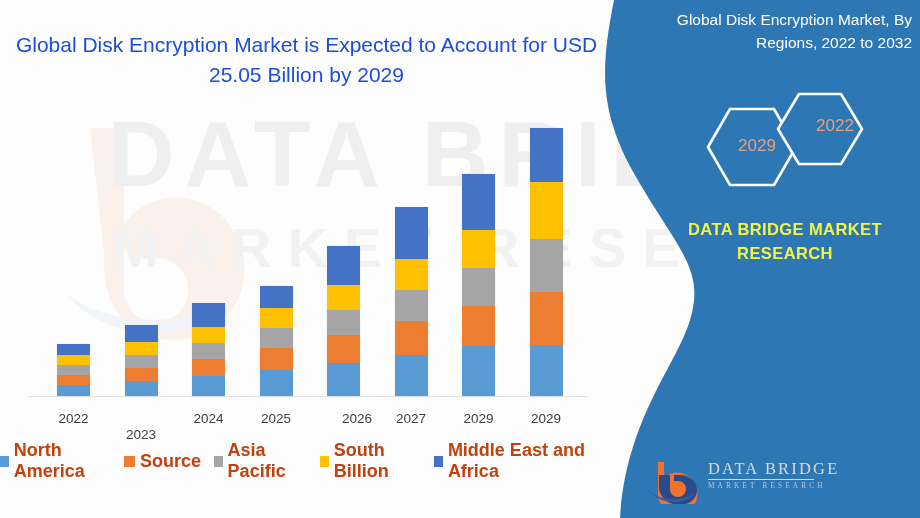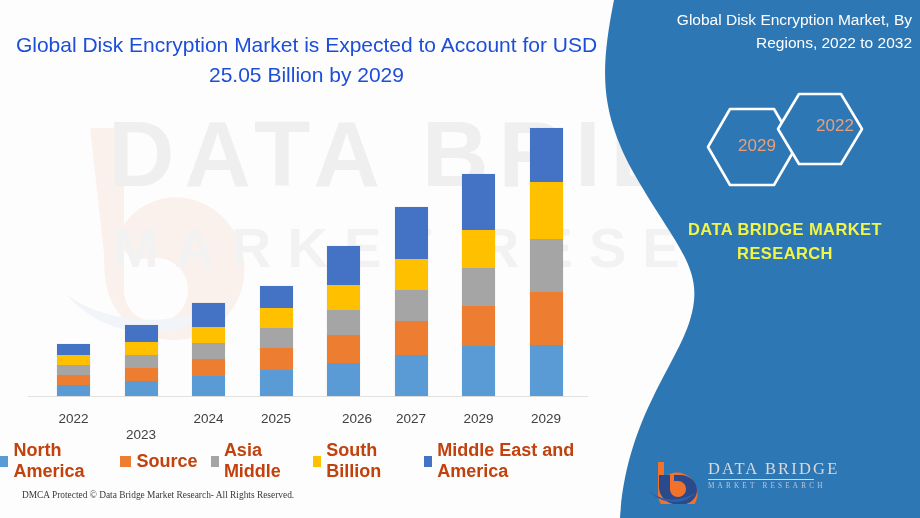--- a/index.html
+++ b/index.html
@@ -190,34 +190,33 @@
       <div class="lg-item">
         <span class="lg-swatch" style="background: rgb(91, 155, 213);"></span>
         <span class="lg-label">North America</span>
       </div>
       <div class="lg-item">
         <span class="lg-swatch" style="background: rgb(237, 125, 49);"></span>
         <span class="lg-label">Source</span>
       </div>
       <div class="lg-item">
         <span class="lg-swatch" style="background: rgb(165, 165, 165);"></span>
-        <span class="lg-label">Asia Middle</span>
+        <span class="lg-label">Asia Pacific</span>
       </div>
       <div class="lg-item">
         <span class="lg-swatch" style="background: rgb(255, 192, 0);"></span>
         <span class="lg-label">South Billion</span>
       </div>
       <div class="lg-item">
         <span class="lg-swatch" style="background: rgb(68, 114, 196);"></span>
-        <span class="lg-label">Middle East and America</span>
+        <span class="lg-label">Middle East and Africa</span>
       </div>
     </div>
 
   <div class="footer">
-    <div class="f-left">DMCA Protected © Data Bridge Market Research- All Rights Reserved.</div>
   </div>
 
   <div class="panel">
     <svg class="panel-fill" viewBox="0 0 920 518" preserveAspectRatio="none">
       <path d="M614 0 C600 70, 600 110, 632 170 C676 248, 706 268, 690 320 C676 366, 626 420, 620 518 L920 518 L920 0 Z" fill="#2E77B5"></path>
     </svg>
 
     <div class="panel-head">
       <div>Global  Disk Encryption Market, By</div>
       <div>Regions, 2022 to 2032</div>

